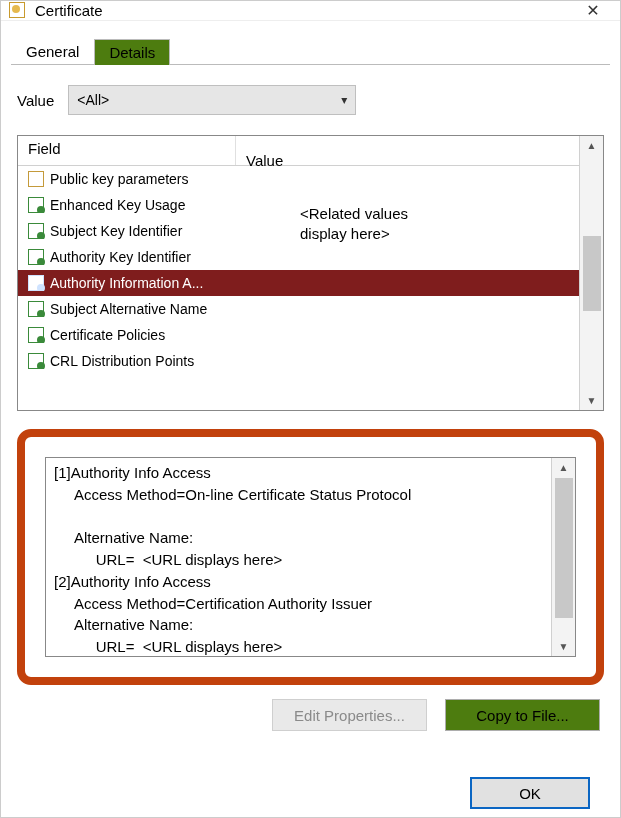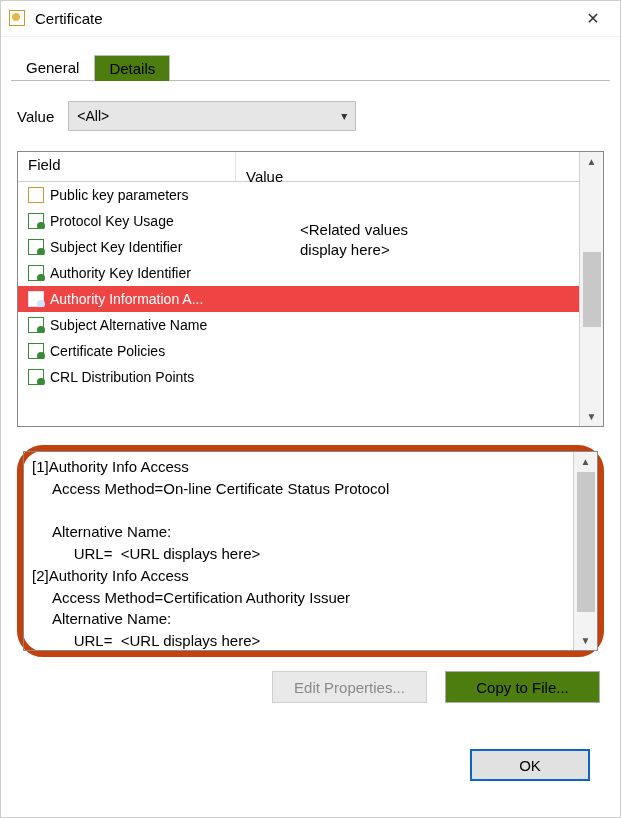--- a/index.html
+++ b/index.html
@@ -29,32 +29,32 @@
     .list-wrap { margin: 0 6px; border:1px solid #888; height: 276px; display:flex; position:relative; }
     .list-header { display:flex; height: 30px; border-bottom:1px solid #d0d0d0; font-size:15px; }
     .list-header .col { padding:4px 10px; }
     .col-field { width: 218px; border-right:1px solid #e0e0e0; }
     .col-value { flex:1;margin-top:12px; }
     .list-body { flex:1; overflow:hidden; display:flex; flex-direction:column; }
     .rows { flex:1; overflow:hidden; }
     .row { display:flex; align-items:center; height:26px; padding-left:10px; }
     .row .ritem { display:flex; align-items:center; width: 208px; gap:6px; overflow:hidden; white-space:nowrap; }
     .row .rval { flex:1; padding-left:4px; }
-    .row.selected { background:#ef4444; color:#fff; }
+    .row.selected { background:#7f1d1d; color:#fff; }
     .icon16 { width:16px; height:16px; flex-shrink:0; display:inline-block; position:relative; }
     .icon-sheet { background:#fff; border:1px solid #c49a3a; }
     .icon-ext { background:#fff; border:1px solid #3a8a3a; position:relative; }
     .icon-ext::after { content:""; position:absolute; right:-2px; bottom:-2px; width:8px; height:8px; border-radius:50%; background:#3a8a3a; }
     .icon-ext.sel { border-color:#cfe3ff; }
     .icon-ext.sel::after { background:#cfe3ff; }
     .value-note { position:absolute; left:282px; top:68px; font-size:15px; line-height:1.35; }
     .list-scroll { width:24px; border-left:1px solid #d0d0d0; position:relative; background:#f3f3f3; display:flex; flex-direction:column; justify-content:space-between; align-items:center; }
     .scroll-up, .scroll-down { font-size:10px; color:#555; padding:4px 0; cursor:default; }
     .scroll-thumb { position:absolute; left:3px; width:18px; background:#c8c8c8; }
-    .detail-wrap { margin: 18px 6px 0 6px; border:6px solid #c2410c; border-radius:26px; padding:0; }
+    .detail-wrap { margin: 18px 6px 0 6px; border:8px solid #c2410c; border-radius:14px; padding:20px; }
     .detail-inner { border:1px solid #888; height: 200px; display:flex; }
     .detail-text { flex:1; padding:4px 8px; font-size:15px; line-height:1.45; white-space:pre; overflow:hidden; }
     .detail-scroll { width:24px; border-left:1px solid #d0d0d0; background:#f3f3f3; display:flex; flex-direction:column; justify-content:space-between; align-items:center; position:relative; }
     .btn-row { display:flex; justify-content:flex-end; gap:18px; margin: 14px 10px 0 0; }
     .btn { width:155px; height:32px; border:1px solid #adadad; background:#4d7c0f; font-size:15px; display:flex; align-items:center; justify-content:center; cursor:default; }
     .btn.disabled { color:#8a8a8a; border-color:#cfcfcf; background:#e9e9e9; }
     .footer { padding: 46px 20px 14px 0; display:flex; justify-content:flex-end; }
     .ok-btn { width:120px; height:32px; border:2px solid #0b66c3; background:#e1e1e1; font-size:15px; display:flex; align-items:center; justify-content:center; cursor:default; }
   </style>
 </head>
@@ -93,21 +93,21 @@
             <div class="row">
               <div class="ritem">
                 <span class="icon16 icon-sheet"></span>
                 <span>Public key parameters</span>
               </div>
               <div class="rval"></div>
             </div>
             <div class="row">
               <div class="ritem">
                 <span class="icon16 icon-ext"></span>
-                <span>Protocol Key Usage</span>
+                <span>Enhanced Key Usage</span>
               </div>
               <div class="rval"></div>
             </div>
             <div class="row">
               <div class="ritem">
                 <span class="icon16 icon-ext"></span>
                 <span>Subject Key Identifier</span>
               </div>
               <div class="rval"></div>
             </div>

